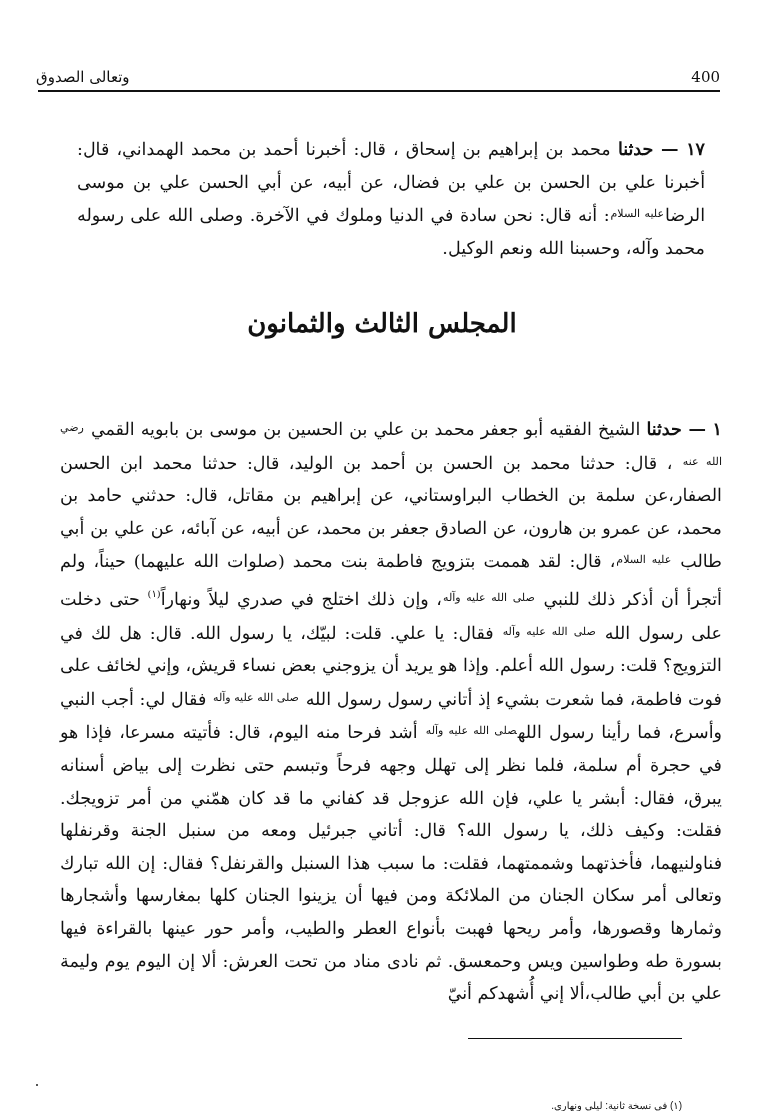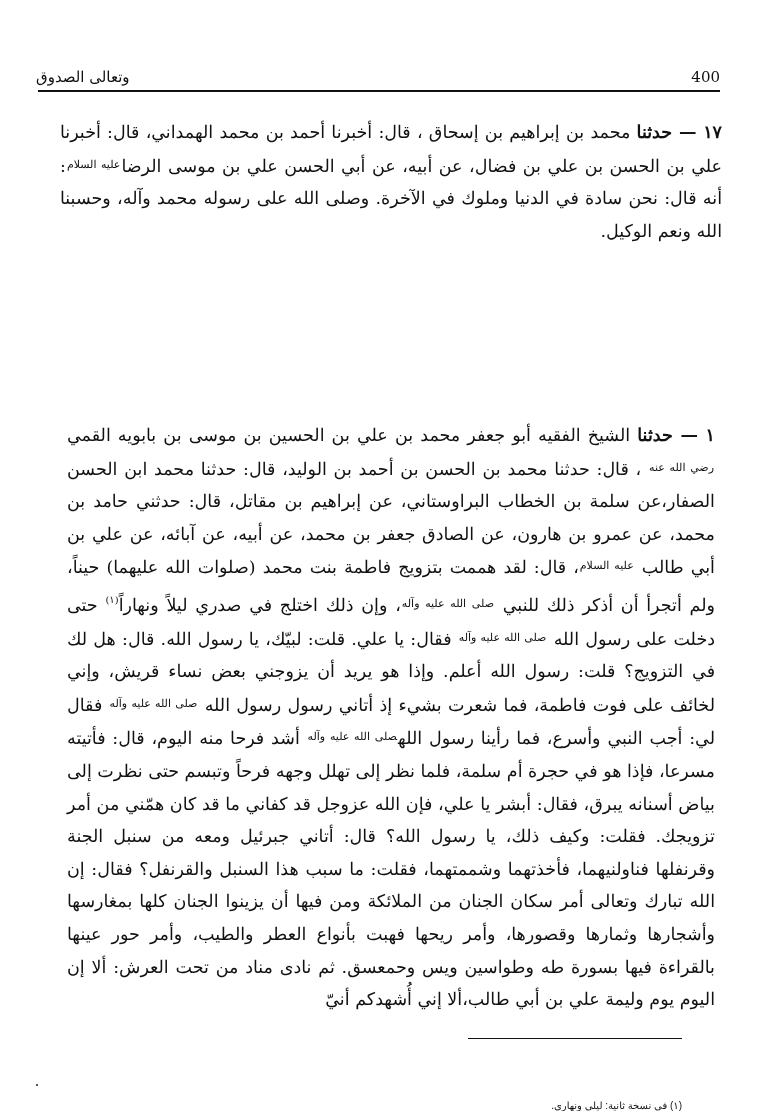--- a/index.html
+++ b/index.html
@@ -118,26 +118,27 @@
 <body>
 
 <div class="page">
 
   <div class="running-header">
     <span>400</span>
     <span>وتعالى الصدوق</span>
   </div>
   <div class="header-rule"></div>
 
-  <p class="body-text hadith-17" style="margin:0;">
+  <p class="body-text hadith-17" style="margin:17px;">
     <span class="para-num">١٧</span><span class="para-lead"> — </span><span class="para-lead">حدثنا</span><span> محمد بن إبراهيم بن إسحاق ، قال: أخبرنا أحمد بن محمد الهمداني، قال: أخبرنا علي بن الحسن بن علي بن فضال، عن أبيه، عن أبي الحسن علي بن موسى الرضا</span><span class="honorific">عليه السلام</span><span>: أنه قال: نحن سادة في الدنيا وملوك في الآخرة. وصلى الله على رسوله محمد وآله، وحسبنا الله ونعم الوكيل.</span>
   </p>
 
+  <div class="chapter-title">المجلس الثالث والثمانون</div>
 
-  <p class="body-text hadith-1" style="margin:7px;">
+  <p class="body-text hadith-1" style="margin:0;">
     <span class="para-num">١</span><span class="para-lead"> — </span><span class="para-lead">حدثنا</span><span> الشيخ الفقيه أبو جعفر محمد بن علي بن الحسين بن موسى بن بابويه القمي </span><span class="honorific">رضي الله عنه</span><span> ، قال: حدثنا محمد بن الحسن بن أحمد بن الوليد، قال: حدثنا محمد ابن الحسن الصفار،عن سلمة بن الخطاب البراوستاني، عن إبراهيم بن مقاتل، قال: حدثني حامد بن محمد، عن عمرو بن هارون، عن الصادق جعفر بن محمد، عن أبيه، عن آبائه، عن علي بن أبي طالب </span><span class="honorific">عليه السلام</span><span>، قال: لقد هممت بتزويج فاطمة بنت محمد (صلوات الله عليهما) حيناً، ولم أتجرأ أن أذكر ذلك للنبي </span><span class="honorific">صلى الله عليه وآله</span><span>، وإن ذلك اختلج في صدري ليلاً ونهاراً</span><span class="fn-ref">(١)</span><span> حتى دخلت على رسول الله </span><span class="honorific">صلى الله عليه وآله</span><span> فقال: يا علي. قلت: لبيّك، يا رسول الله. قال: هل لك في التزويج؟ قلت: رسول الله أعلم. وإذا هو يريد أن يزوجني بعض نساء قريش، وإني لخائف على فوت فاطمة، فما شعرت بشيء إذ أتاني رسول رسول الله </span><span class="honorific">صلى الله عليه وآله</span><span> فقال لي: أجب النبي وأسرع، فما رأينا رسول الله</span><span class="honorific">صلى الله عليه وآله</span><span> أشد فرحا منه اليوم، قال: فأتيته مسرعا، فإذا هو في حجرة أم سلمة، فلما نظر إلى تهلل وجهه فرحاً وتبسم حتى نظرت إلى بياض أسنانه يبرق، فقال: أبشر يا علي، فإن الله عزوجل قد كفاني ما قد كان همّني من أمر تزويجك. فقلت: وكيف ذلك، يا رسول الله؟ قال: أتاني جبرئيل ومعه من سنبل الجنة وقرنفلها فناولنيهما، فأخذتهما وشممتهما، فقلت: ما سبب هذا السنبل والقرنفل؟ فقال: إن الله تبارك وتعالى أمر سكان الجنان من الملائكة ومن فيها أن يزينوا الجنان كلها بمغارسها وأشجارها وثمارها وقصورها، وأمر ريحها فهبت بأنواع العطر والطيب، وأمر حور عينها بالقراءة فيها بسورة طه وطواسين ويس وحمعسق. ثم نادى مناد من تحت العرش: ألا إن اليوم يوم وليمة علي بن أبي طالب،ألا إني أُشهدكم أنيّ</span>
   </p>
 
   <div class="footnote-rule"></div>
   <div class="footnote">(١) في نسخة ثانية: ليلي ونهاري.</div>
 
   <div class="speck"></div>
 </div>
 
 </body></html>

